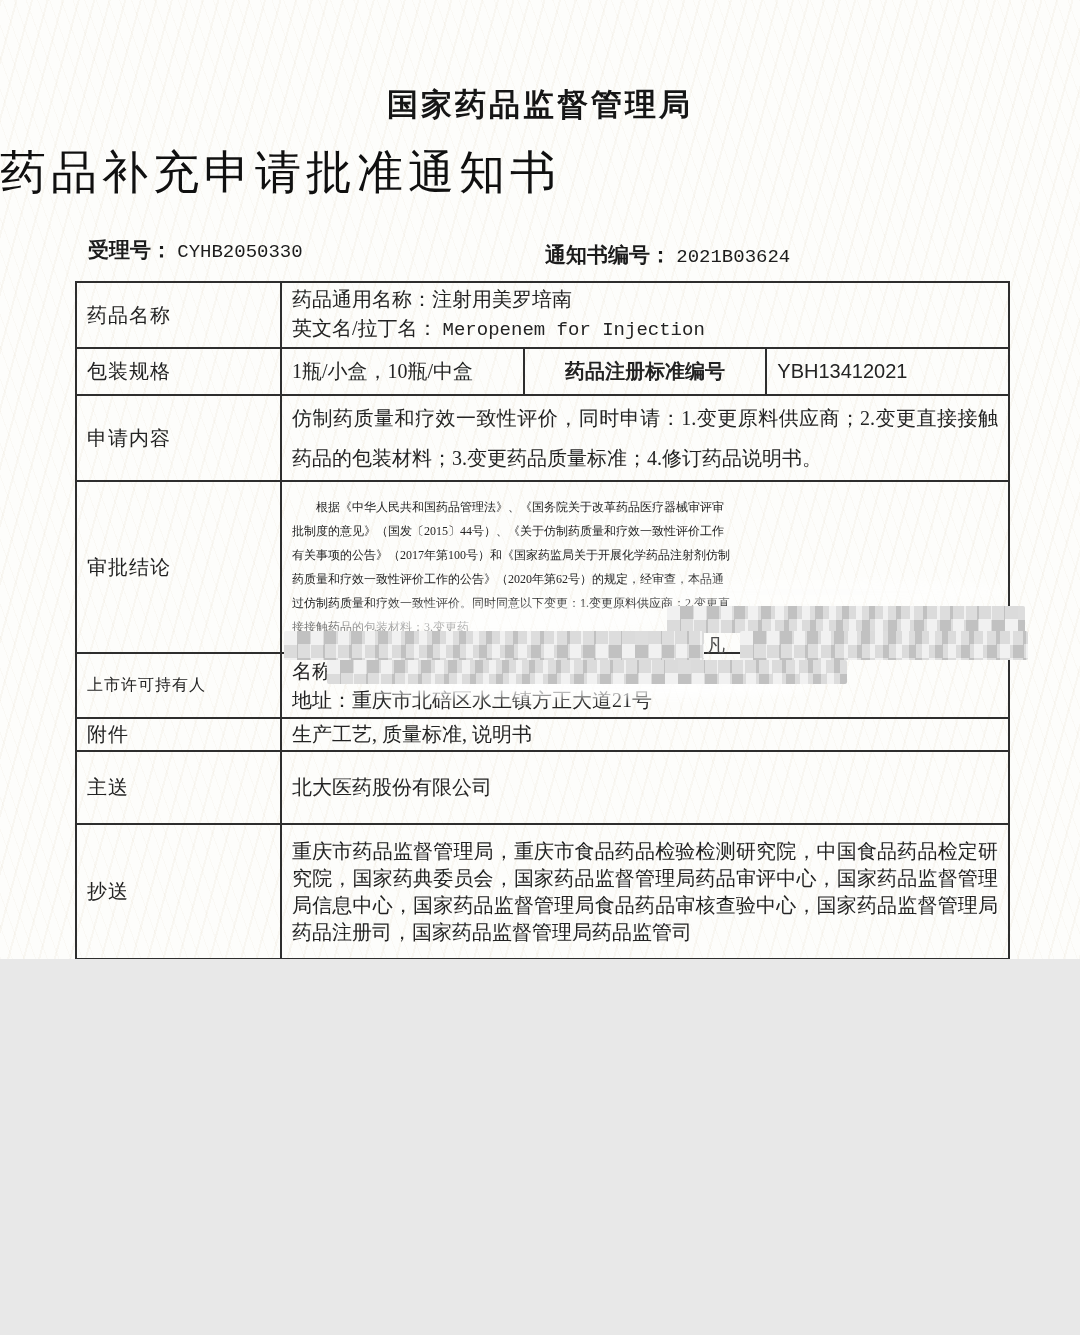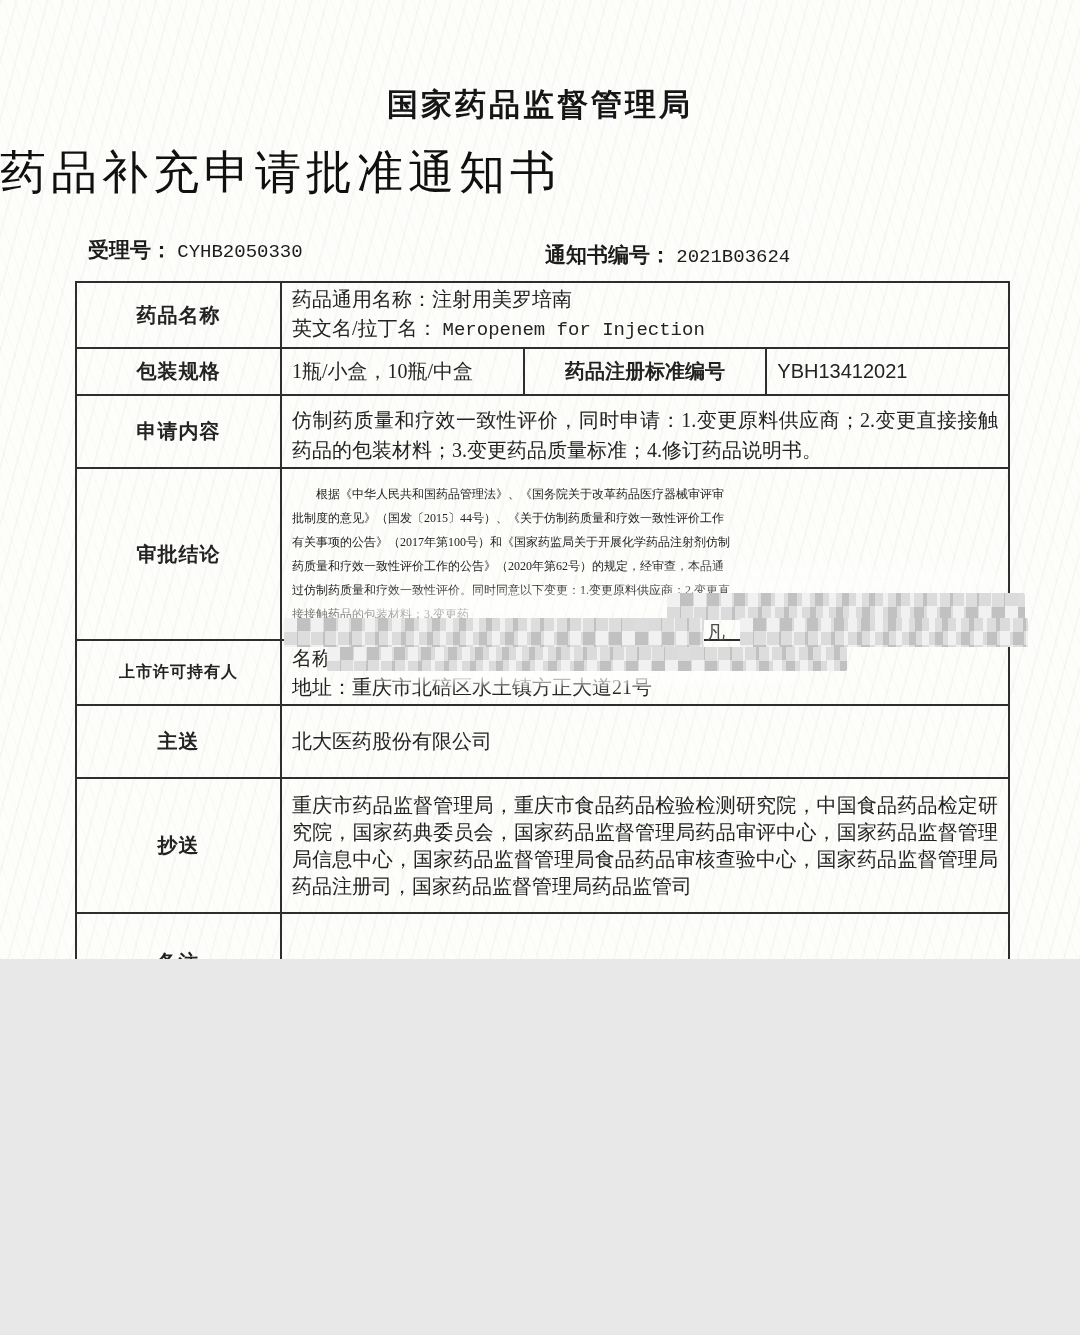--- a/index.html
+++ b/index.html
@@ -20,27 +20,27 @@
   .meta .acc{position:absolute;left:88px;top:0;}
   .meta .not{position:absolute;left:545px;top:5px;}
   .meta b{font-weight:bold;}
   .mono{font-family:"Liberation Mono","DejaVu Sans Mono",monospace;font-size:19px;}
   .sans{font-family:"Liberation Sans","DejaVu Sans",sans-serif;font-size:19px;margin-top:7px;}
 
   table.form{position:absolute;left:75px;top:281px;width:935px;
     border-collapse:collapse;table-layout:fixed;}
   table.form td{border:2px solid #2e2e2e;vertical-align:middle;
     font-size:20px;color:#232323;padding:2px 10px;}
-  td.lab{width:183px;text-align:center;font-weight:bold;font-size:21px;
+  td.lab{width:183px;text-align:left;font-weight:normal;font-size:21px;
     letter-spacing:1px;color:#1b1b1b;padding:2px 4px;}
   td.lab2{width:189px;text-align:center;font-weight:bold;font-size:20px;color:#1b1b1b;padding:2px 4px;}
   td.val{width:290px;}
   td.val2{width:273px;}
   .two-line{line-height:29px;}
-  .app-text{line-height:30px;text-align:justify;margin-top:7px;}
+  .app-text{line-height:40px;text-align:justify;}
   .cc-text{line-height:27px;text-align:justify;}
   .conclusion-cell{position:relative;vertical-align:top;padding:5px 8px 0 8px;}
   .c-line{white-space:nowrap;line-height:24px;font-size:12px;height:24px;overflow:visible;}
   .c-line.indent{text-indent:2em;}
   .c-line.ghost{color:rgba(50,50,50,0.68);}
   .mosaic{position:absolute;z-index:3;
     background:
       repeating-linear-gradient(90deg, rgba(255,255,255,0.28) 0 13px, rgba(0,0,0,0.06) 13px 26px),
       repeating-conic-gradient(from 0deg, #cdcdcd 0% 25%, #ebebeb 25% 50%);
     background-size:26px 26px, 27px 27px;border-radius:2px;}
@@ -124,20 +124,24 @@
     </tr>
     <tr style="height:65px">
       <td class="lab" style="font-size:16px">上市许可持有人</td>
       <td colspan="3">
         <div class="two-line">
           <div>名称：北大医药股份有限公司</div>
           <div>地址：重庆市北碚区水土镇方正大道21号</div>
         </div>
       </td>
     </tr>
+    <tr style="height:30px">
+      <td class="lab">附件</td>
+      <td colspan="3">生产工艺, 质量标准, 说明书</td>
+    </tr>
     <tr style="height:73px">
       <td class="lab">主送</td>
       <td colspan="3">北大医药股份有限公司</td>
     </tr>
     <tr style="height:135px">
       <td class="lab">抄送</td>
       <td colspan="3">
         <div class="cc-text">重庆市药品监督管理局，重庆市食品药品检验检测研究院，中国食品药品检定研究院，国家药典委员会，国家药品监督管理局药品审评中心，国家药品监督管理局信息中心，国家药品监督管理局食品药品审核查验中心，国家药品监督管理局药品注册司，国家药品监督管理局药品监管司</div>
       </td>
     </tr>

